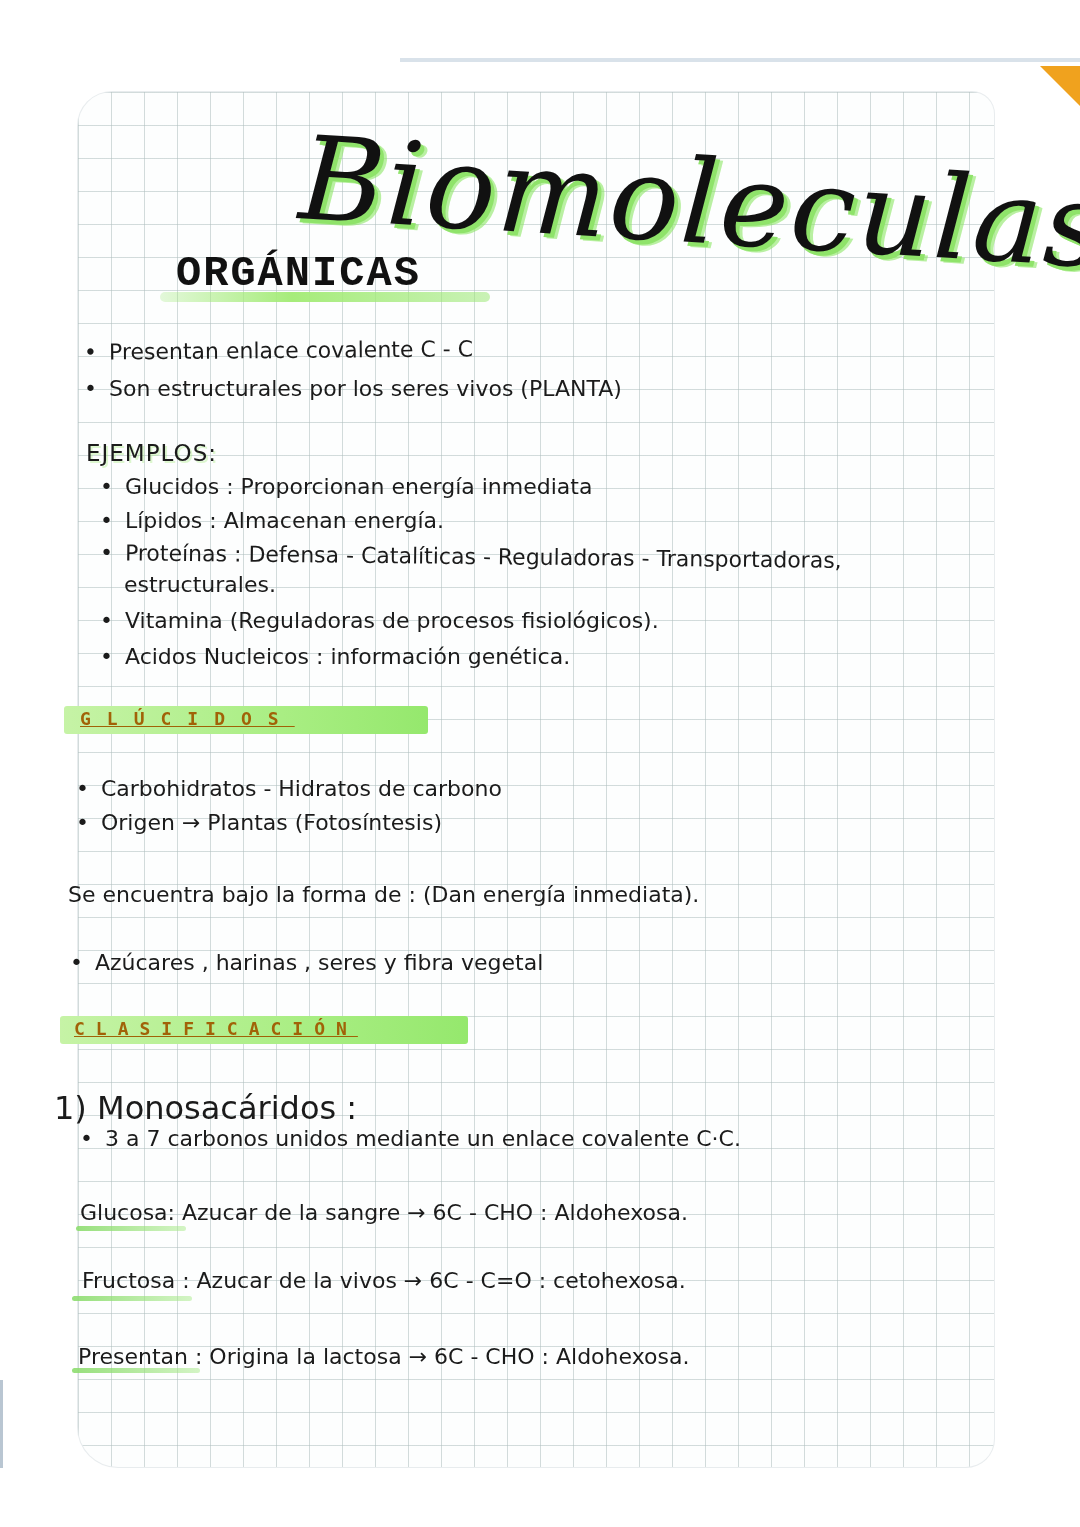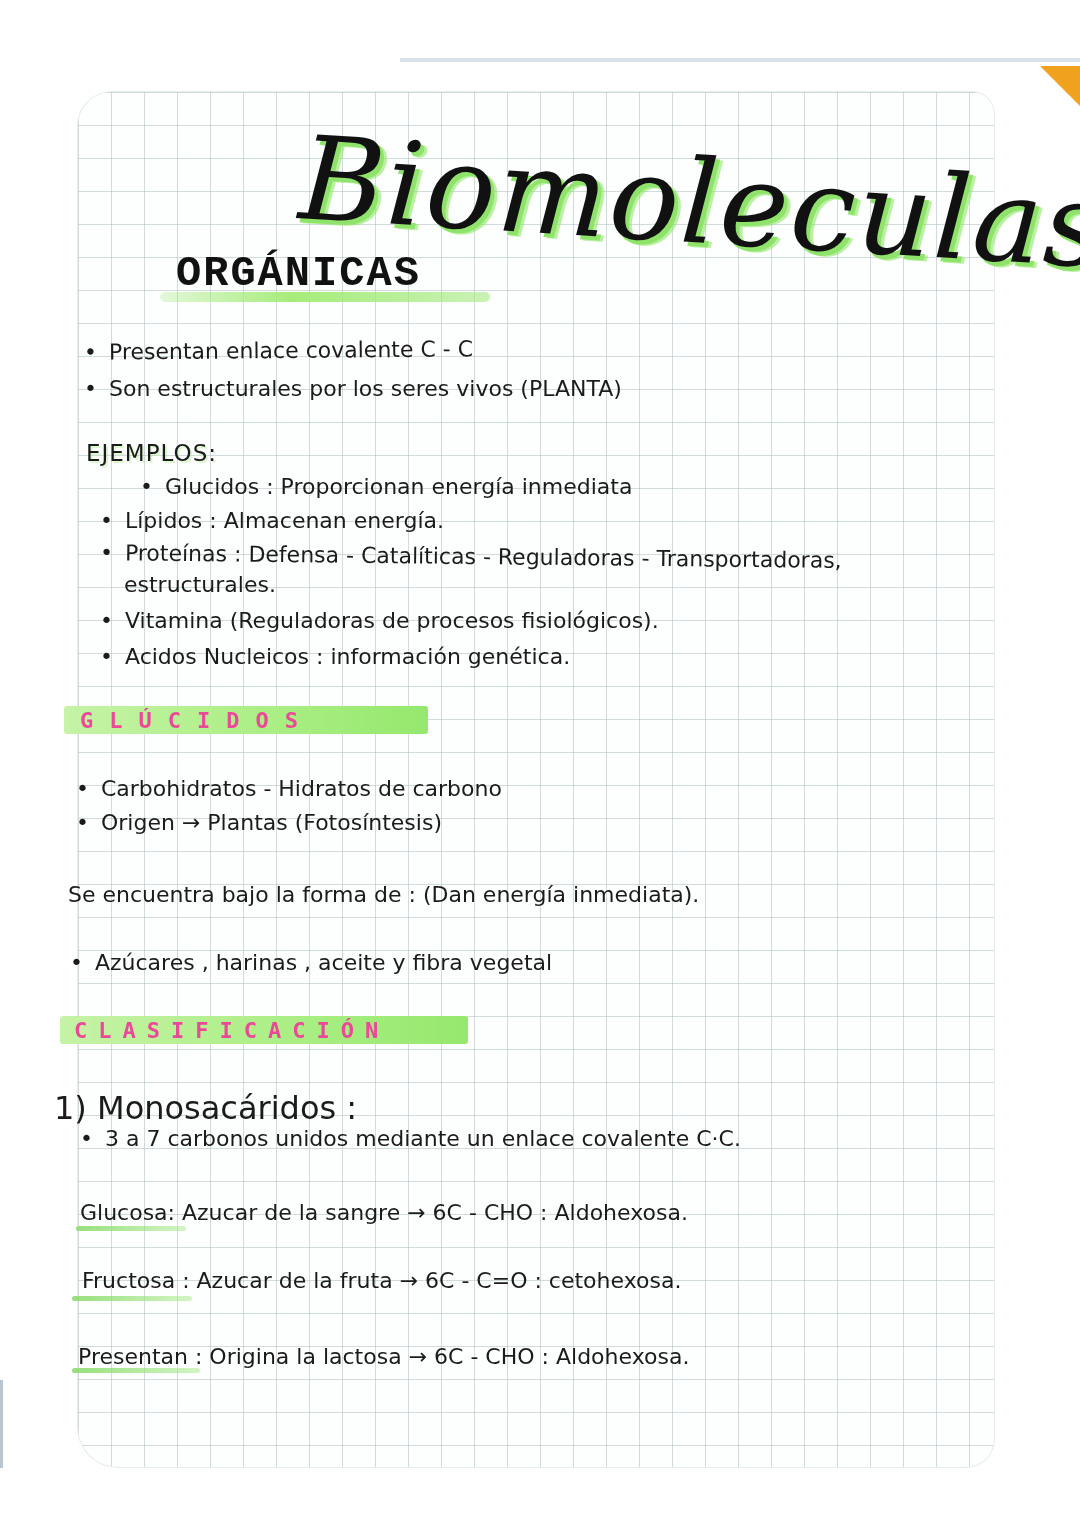--- a/index.html
+++ b/index.html
@@ -54,21 +54,21 @@
   .line { font-size: 22px; color: #1b1b1b; font-family: "DejaVu Sans", sans-serif; }
   .line .bullet { margin-right: 12px; }
   .examples-label { font-size: 23px; letter-spacing: 1px; }
   .section-band {
     position: absolute; height: 28px;
     background: linear-gradient(to right, #c6f3a6, #a9ee83 60%, #95e86d);
     border-radius: 3px;
   }
   .section-text {
     position: absolute; font-family: "DejaVu Sans Mono", monospace; font-weight: bold;
-    font-size: 22px; letter-spacing: 16px; color: #ec4899;
+    font-size: 18px; letter-spacing: 16px; color: #a16207; text-decoration: underline;
   }
   .term-underline {
     position: absolute; height: 5px;
     background: linear-gradient(to right, rgba(140,220,110,0.9), rgba(170,235,140,0.5));
     border-radius: 3px;
   }
 </style>
 </head>
 <body>
 
@@ -83,21 +83,21 @@
 <div class="subtitle">ORGÁNICAS</div>
 
 <div class="hand line" style="left:84px; top:340px; transform:rotate(-0.5deg);">
   <span class="bullet">•</span><span>Presentan enlace covalente  C - C</span>
 </div>
 <div class="hand line" style="left:84px; top:378px;">
   <span class="bullet">•</span><span>Son estructurales por los seres vivos (PLANTA)</span>
 </div>
 
 <div class="hand line examples-label" style="left:86px; top:442px; text-shadow:2px 2px 0 rgba(160,235,120,0.35);">EJEMPLOS:</div>
-<div class="hand line" style="left:100px; top:476px;margin-left:40px;">
+<div class="hand line" style="left:100px; top:476px;">
   <span class="bullet">•</span><span>Glucidos :  Proporcionan energía inmediata</span>
 </div>
 <div class="hand line" style="left:100px; top:510px;">
   <span class="bullet">•</span><span>Lípidos :  Almacenan energía.</span>
 </div>
 <div class="hand line" style="left:100px; top:546px; transform:rotate(0.6deg);">
   <span class="bullet">•</span><span>Proteínas : Defensa - Catalíticas - Reguladoras - Transportadoras,</span>
 </div>
 <div class="hand line" style="left:124px; top:574px;">estructurales.</div>
 <div class="hand line" style="left:100px; top:610px;">
@@ -112,37 +112,37 @@
 
 <div class="hand line" style="left:76px; top:778px;">
   <span class="bullet">•</span><span>Carbohidratos  -  Hidratos de carbono</span>
 </div>
 <div class="hand line" style="left:76px; top:812px;">
   <span class="bullet">•</span><span>Origen  →  Plantas (Fotosíntesis)</span>
 </div>
 
 <div class="hand line" style="left:68px; top:884px;">Se encuentra bajo la forma de :   (Dan energía inmediata).</div>
 <div class="hand line" style="left:70px; top:952px;">
-  <span class="bullet">•</span><span>Azúcares , harinas , aceite y fibra vegetal</span>
+  <span class="bullet">•</span><span>Azúcares , harinas , seres y fibra vegetal</span>
 </div>
 
 <div class="section-band" style="left:60px; top:1016px; width:408px;"></div>
 <div class="section-text" style="left:74px; top:1018px; letter-spacing:11px;">CLASIFICACIÓN</div>
 
 <div class="hand line" style="left:54px; top:1092px; font-size:32px;">1) Monosacáridos :</div>
 <div class="hand line" style="left:80px; top:1128px;">
   <span class="bullet">•</span><span>3 a 7  carbonos unidos mediante un enlace covalente C·C.</span>
 </div>
 
 <div class="term-underline" style="left:76px; top:1226px; width:110px;"></div>
 <div class="hand line" style="left:80px; top:1202px;">
   <span>Glucosa</span><span>: Azucar de la sangre  →  6C - CHO : Aldohexosa.</span>
 </div>
 
 <div class="term-underline" style="left:72px; top:1296px; width:120px;"></div>
 <div class="hand line" style="left:82px; top:1270px;">
-  <span>Fructosa</span><span> : Azucar  de la fruta  → 6C - C=O : cetohexosa.</span>
+  <span>Fructosa</span><span> : Azucar  de la vivos  → 6C - C=O : cetohexosa.</span>
 </div>
 
 <div class="term-underline" style="left:72px; top:1368px; width:128px;"></div>
 <div class="hand line" style="left:78px; top:1346px;">
   <span>Presentan</span><span> : Origina la lactosa  →  6C - CHO : Aldohexosa.</span>
 </div>
 
 </body></html>

